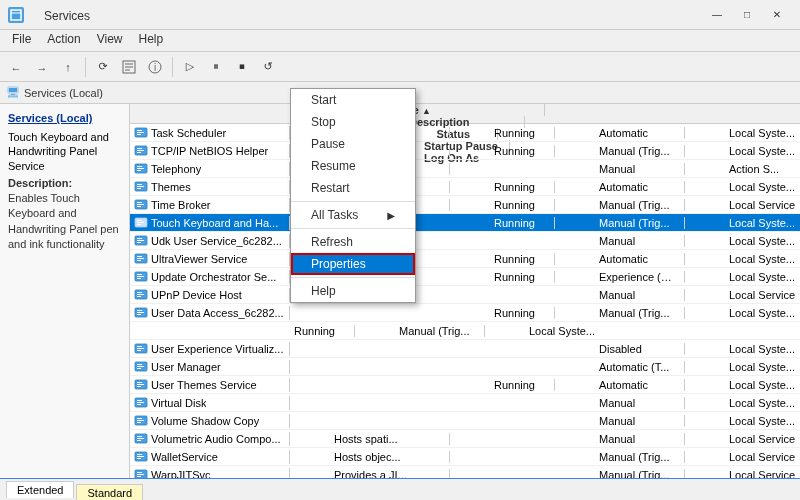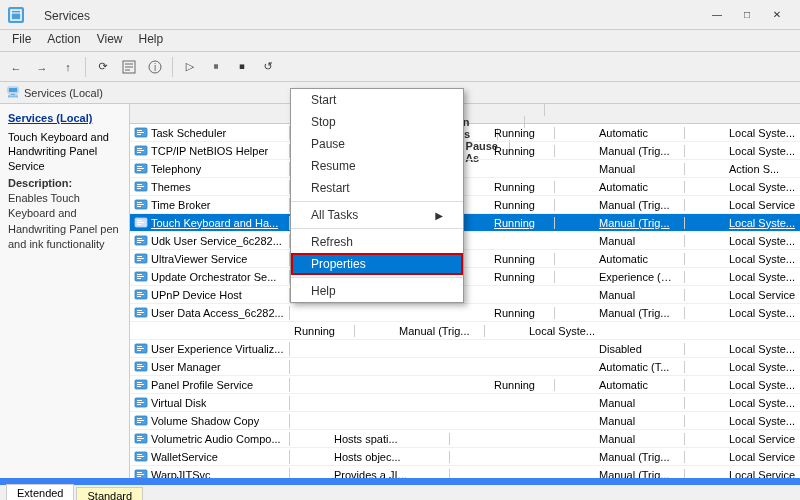--- a/index.html
+++ b/index.html
@@ -201,21 +201,20 @@
       height: 18px;
       align-items: center;
       border-bottom: 1px solid #f0f0f0;
       font-size: 11px;
       cursor: pointer;
       gap: 40px;
     }
     .table-row.selected {
       background: #0078d4;
       color: white;
-      text-decoration: underline;
     }
     .table-row .col-name {
       display: flex;
       align-items: center;
       gap: 3px;
       overflow: hidden;
       white-space: nowrap;
     }
     .service-icon {
       width: 14px;
@@ -233,21 +232,21 @@
       overflow: hidden;
       white-space: nowrap;
       text-overflow: ellipsis;
     }
 
     
     .context-menu {
       position: absolute;
       top: 88px;
       left: 290px;
-      width: 174px;
+      width: 126px;
       background: white;
       border: 1px solid #999;
       box-shadow: 3px 3px 6px rgba(0,0,0,0.3);
       z-index: 1000;
       font-size: 12px;
     }
     .ctx-item {
       padding: 4px 20px;
       color: #333;
       cursor: pointer;
@@ -282,21 +281,21 @@
       margin-top: 7px;
     }
     .bottom-area {
       display: flex;
       flex-direction: column;
     }
     .tab-status-row {
       display: flex;
       align-items: center;
       background: #f0f0f0;
-      border-top: 7px solid #3b82f6;
+      border-top: 1px solid #3b82f6;
       height: 22px;
       padding-left: 6px;
     }
 
     .sort-arrow { font-size: 9px; }
   </style>
 </head>
 <body>
 
 <div class="title-bar">
@@ -606,21 +605,21 @@
         <div class="table-row">
     <div class="col-name">
       <span class="service-icon">
               <svg width="14" height="14" viewBox="0 0 14 14">
     <rect x="1" y="2" width="12" height="9" rx="1" fill="#4a9fe0" stroke="#2a7fc0" stroke-width="0.8"></rect>
     <rect x="3" y="4" width="5" height="1" fill="white"></rect>
     <rect x="3" y="6" width="7" height="1" fill="white"></rect>
     <rect x="3" y="8" width="4" height="1" fill="white"></rect>
   </svg>
             </span>
-      <span class="cell-text">Panel Profile Service</span>
+      <span class="cell-text">User Themes Service</span>
     </div>
     <div class="col-desc cell-text"></div>
     <div class="col-status cell-text">Running</div>
     <div class="col-startup cell-text">Automatic</div>
     <div class="col-logon cell-text">Local Syste...</div>
   </div>
         <div class="table-row">
     <div class="col-name">
       <span class="service-icon">
               <svg width="14" height="14" viewBox="0 0 14 14">

